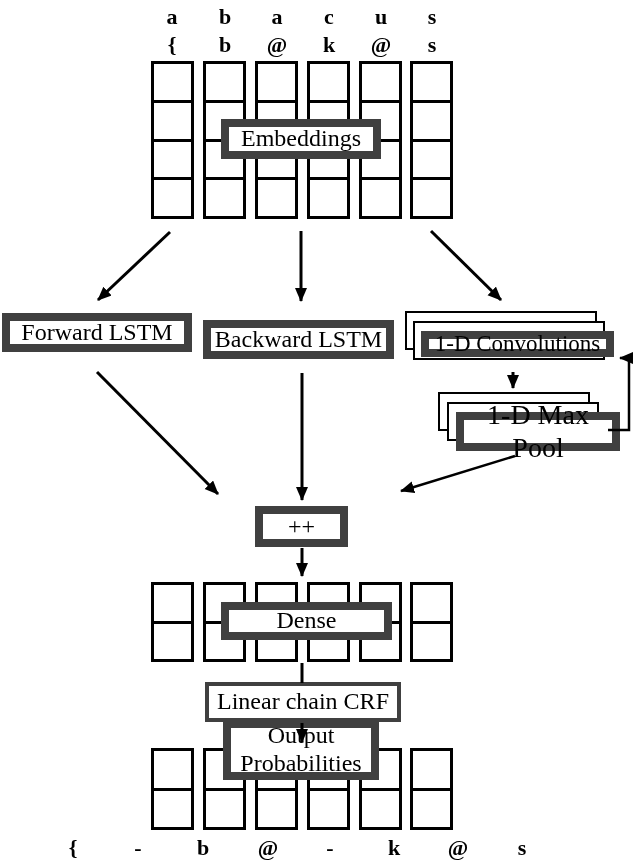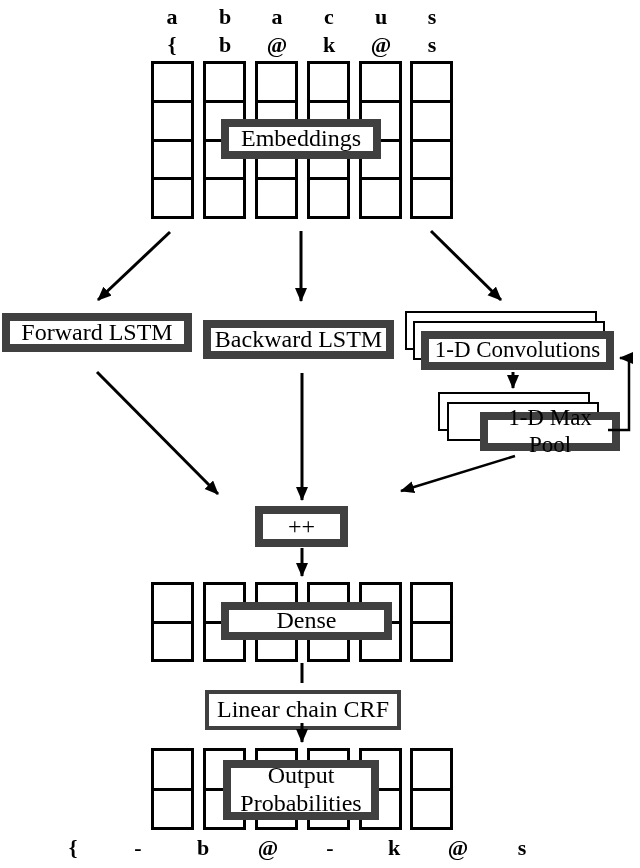--- a/index.html
+++ b/index.html
@@ -9,21 +9,21 @@
   .arrows line,.arrows polyline{stroke:#000;fill:none;}
   .char{position:absolute;transform:translateX(-50%);font-weight:bold;font-size:22px;line-height:24px;white-space:pre;z-index:2;}
   .gridcol{position:absolute;width:43px;box-sizing:border-box;border:3px solid #000;background:#fff;
            display:flex;flex-direction:column;z-index:2;}
   .gridcol .cell{flex:1;box-sizing:border-box;}
   .gridcol .cell + .cell{border-top:3px solid #000;}
   .nodebox{position:absolute;box-sizing:border-box;background:#fff;border:8px solid #404040;
            display:flex;align-items:center;justify-content:center;text-align:center;
            font-size:24px;line-height:1.15;z-index:4;}
   .stackback{position:absolute;box-sizing:border-box;background:#fff;border:2px solid #000;z-index:3;}
-  .crf{border-width:4px;margin-top:8px;}
+  .crf{border-width:4px;}
 </style>
 </head>
 <body>
 
 <div class="canvas">
 
   <svg class="arrows" viewBox="0 0 640 868">
     <defs>
       <marker id="ah" markerUnits="userSpaceOnUse" markerWidth="18" markerHeight="14" refX="13" refY="6" orient="auto">
         <path d="M0,0 L14,6 L0,12 Z" fill="#000"></path>
@@ -93,25 +93,25 @@
       <div class="cell"></div>
   </div>
 
   <div class="nodebox" style="left:221px;top:119px;width:160px;height:40px">Embeddings</div>
 
   <div class="nodebox" style="left:2px;top:313px;width:190px;height:39px">Forward LSTM</div>
   <div class="nodebox" style="left:203px;top:320px;width:191px;height:39px">Backward LSTM</div>
 
   <div class="stackback" style="left:405px;top:311px;width:192px;height:39px"></div>
   <div class="stackback" style="left:413px;top:321px;width:192px;height:39px"></div>
-  <div class="nodebox" style="left:421px;top:331px;width:193px;height:39px;font-size:23px">1-D Convolutions</div>
+  <div class="nodebox" style="left:421px;top:331px;width:193px;height:26px;font-size:23px">1-D Convolutions</div>
 
   <div class="stackback" style="left:438px;top:392px;width:152px;height:39px"></div>
   <div class="stackback" style="left:447px;top:402px;width:152px;height:39px"></div>
-  <div class="nodebox" style="left:480px;top:412px;width:140px;height:39px;font-size:23px">1-D Max Pool</div>
+  <div class="nodebox" style="left:456px;top:412px;width:164px;height:39px;font-size:28px">1-D Max Pool</div>
 
   <div class="nodebox" style="left:255px;top:506px;width:93px;height:41px">++</div>
 
   <div class="gridcol" style="left:151px;top:582px;height:80px">
     <div class="cell"></div>
       <div class="cell"></div>
   </div>
   <div class="gridcol" style="left:203px;top:582px;height:80px">
     <div class="cell"></div>
       <div class="cell"></div>
@@ -155,21 +155,21 @@
   </div>
   <div class="gridcol" style="left:359px;top:748px;height:82px">
     <div class="cell"></div>
       <div class="cell"></div>
   </div>
   <div class="gridcol" style="left:410px;top:748px;height:82px">
     <div class="cell"></div>
       <div class="cell"></div>
   </div>
 
-  <div class="nodebox" style="left:223px;top:760px;width:156px;height:60px">Output Probabilities</div>
+  <div class="nodebox" style="left:223px;top:720px;width:156px;height:60px">Output Probabilities</div>
 
   <span class="char" style="left:73px;top:836px">{</span>
   <span class="char" style="left:138px;top:836px">-</span>
   <span class="char" style="left:203px;top:836px">b</span>
   <span class="char" style="left:268px;top:836px">@</span>
   <span class="char" style="left:330px;top:836px">-</span>
   <span class="char" style="left:394px;top:836px">k</span>
   <span class="char" style="left:458px;top:836px">@</span>
   <span class="char" style="left:522px;top:836px">s</span>
 

